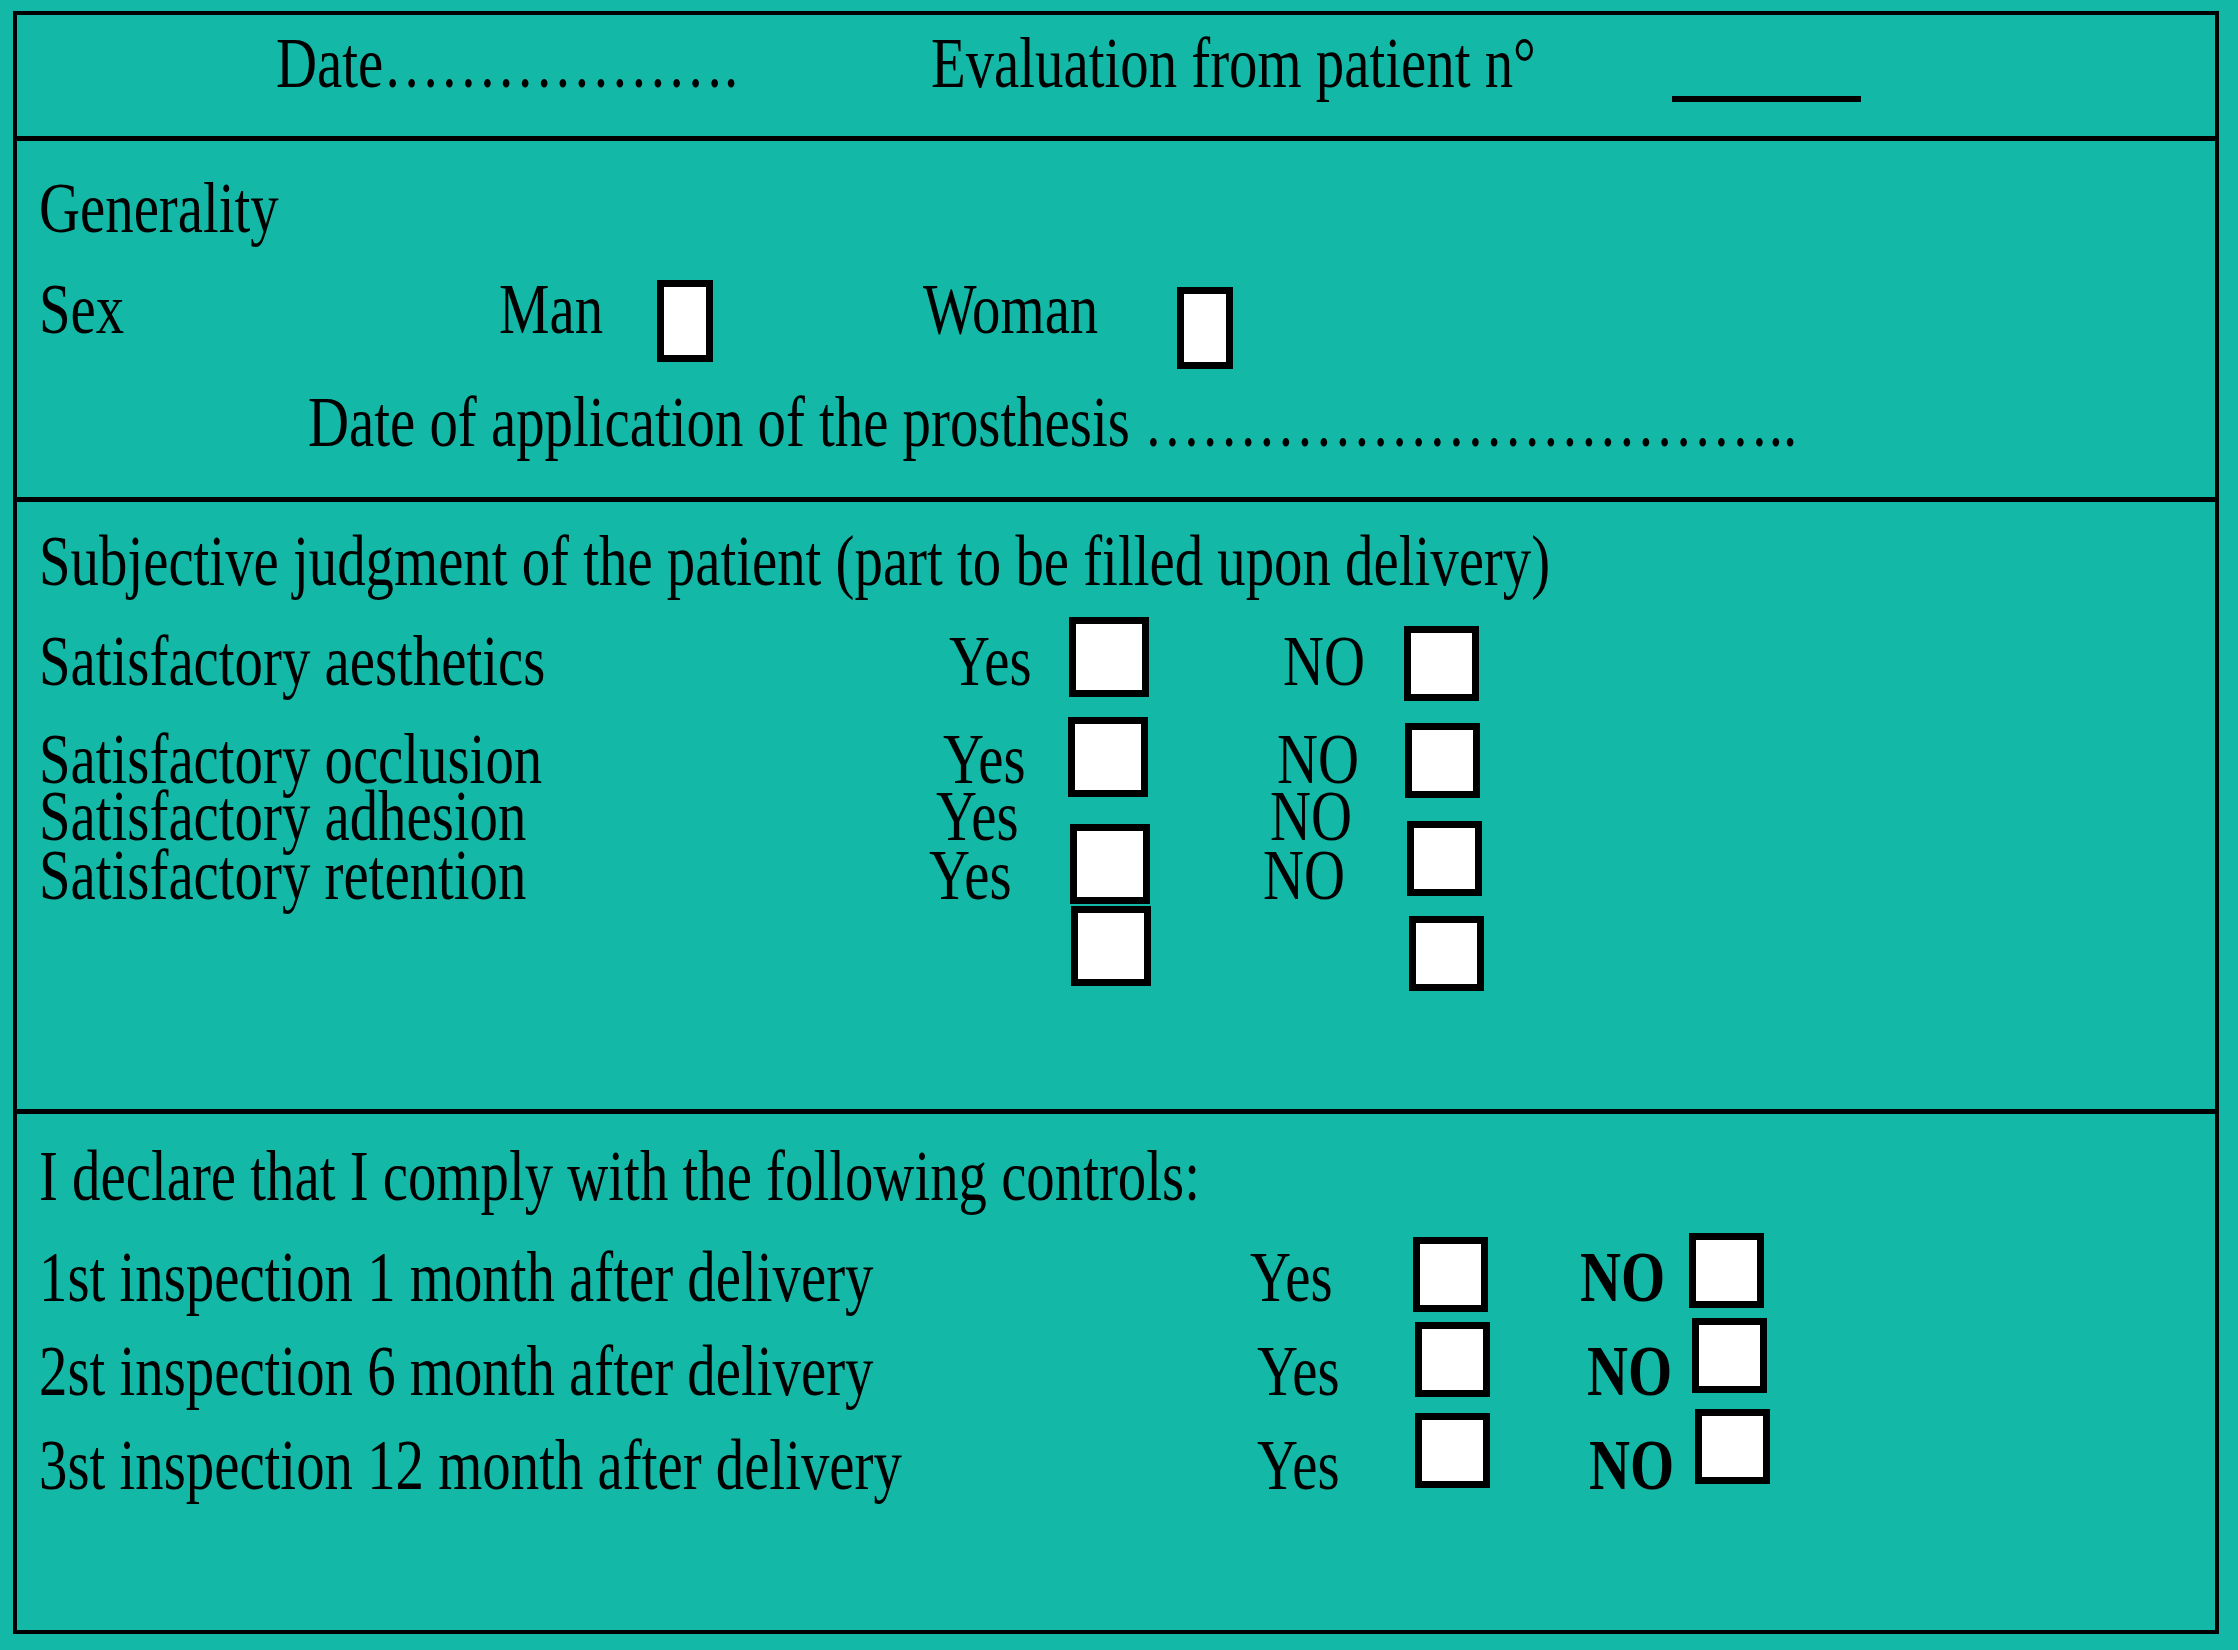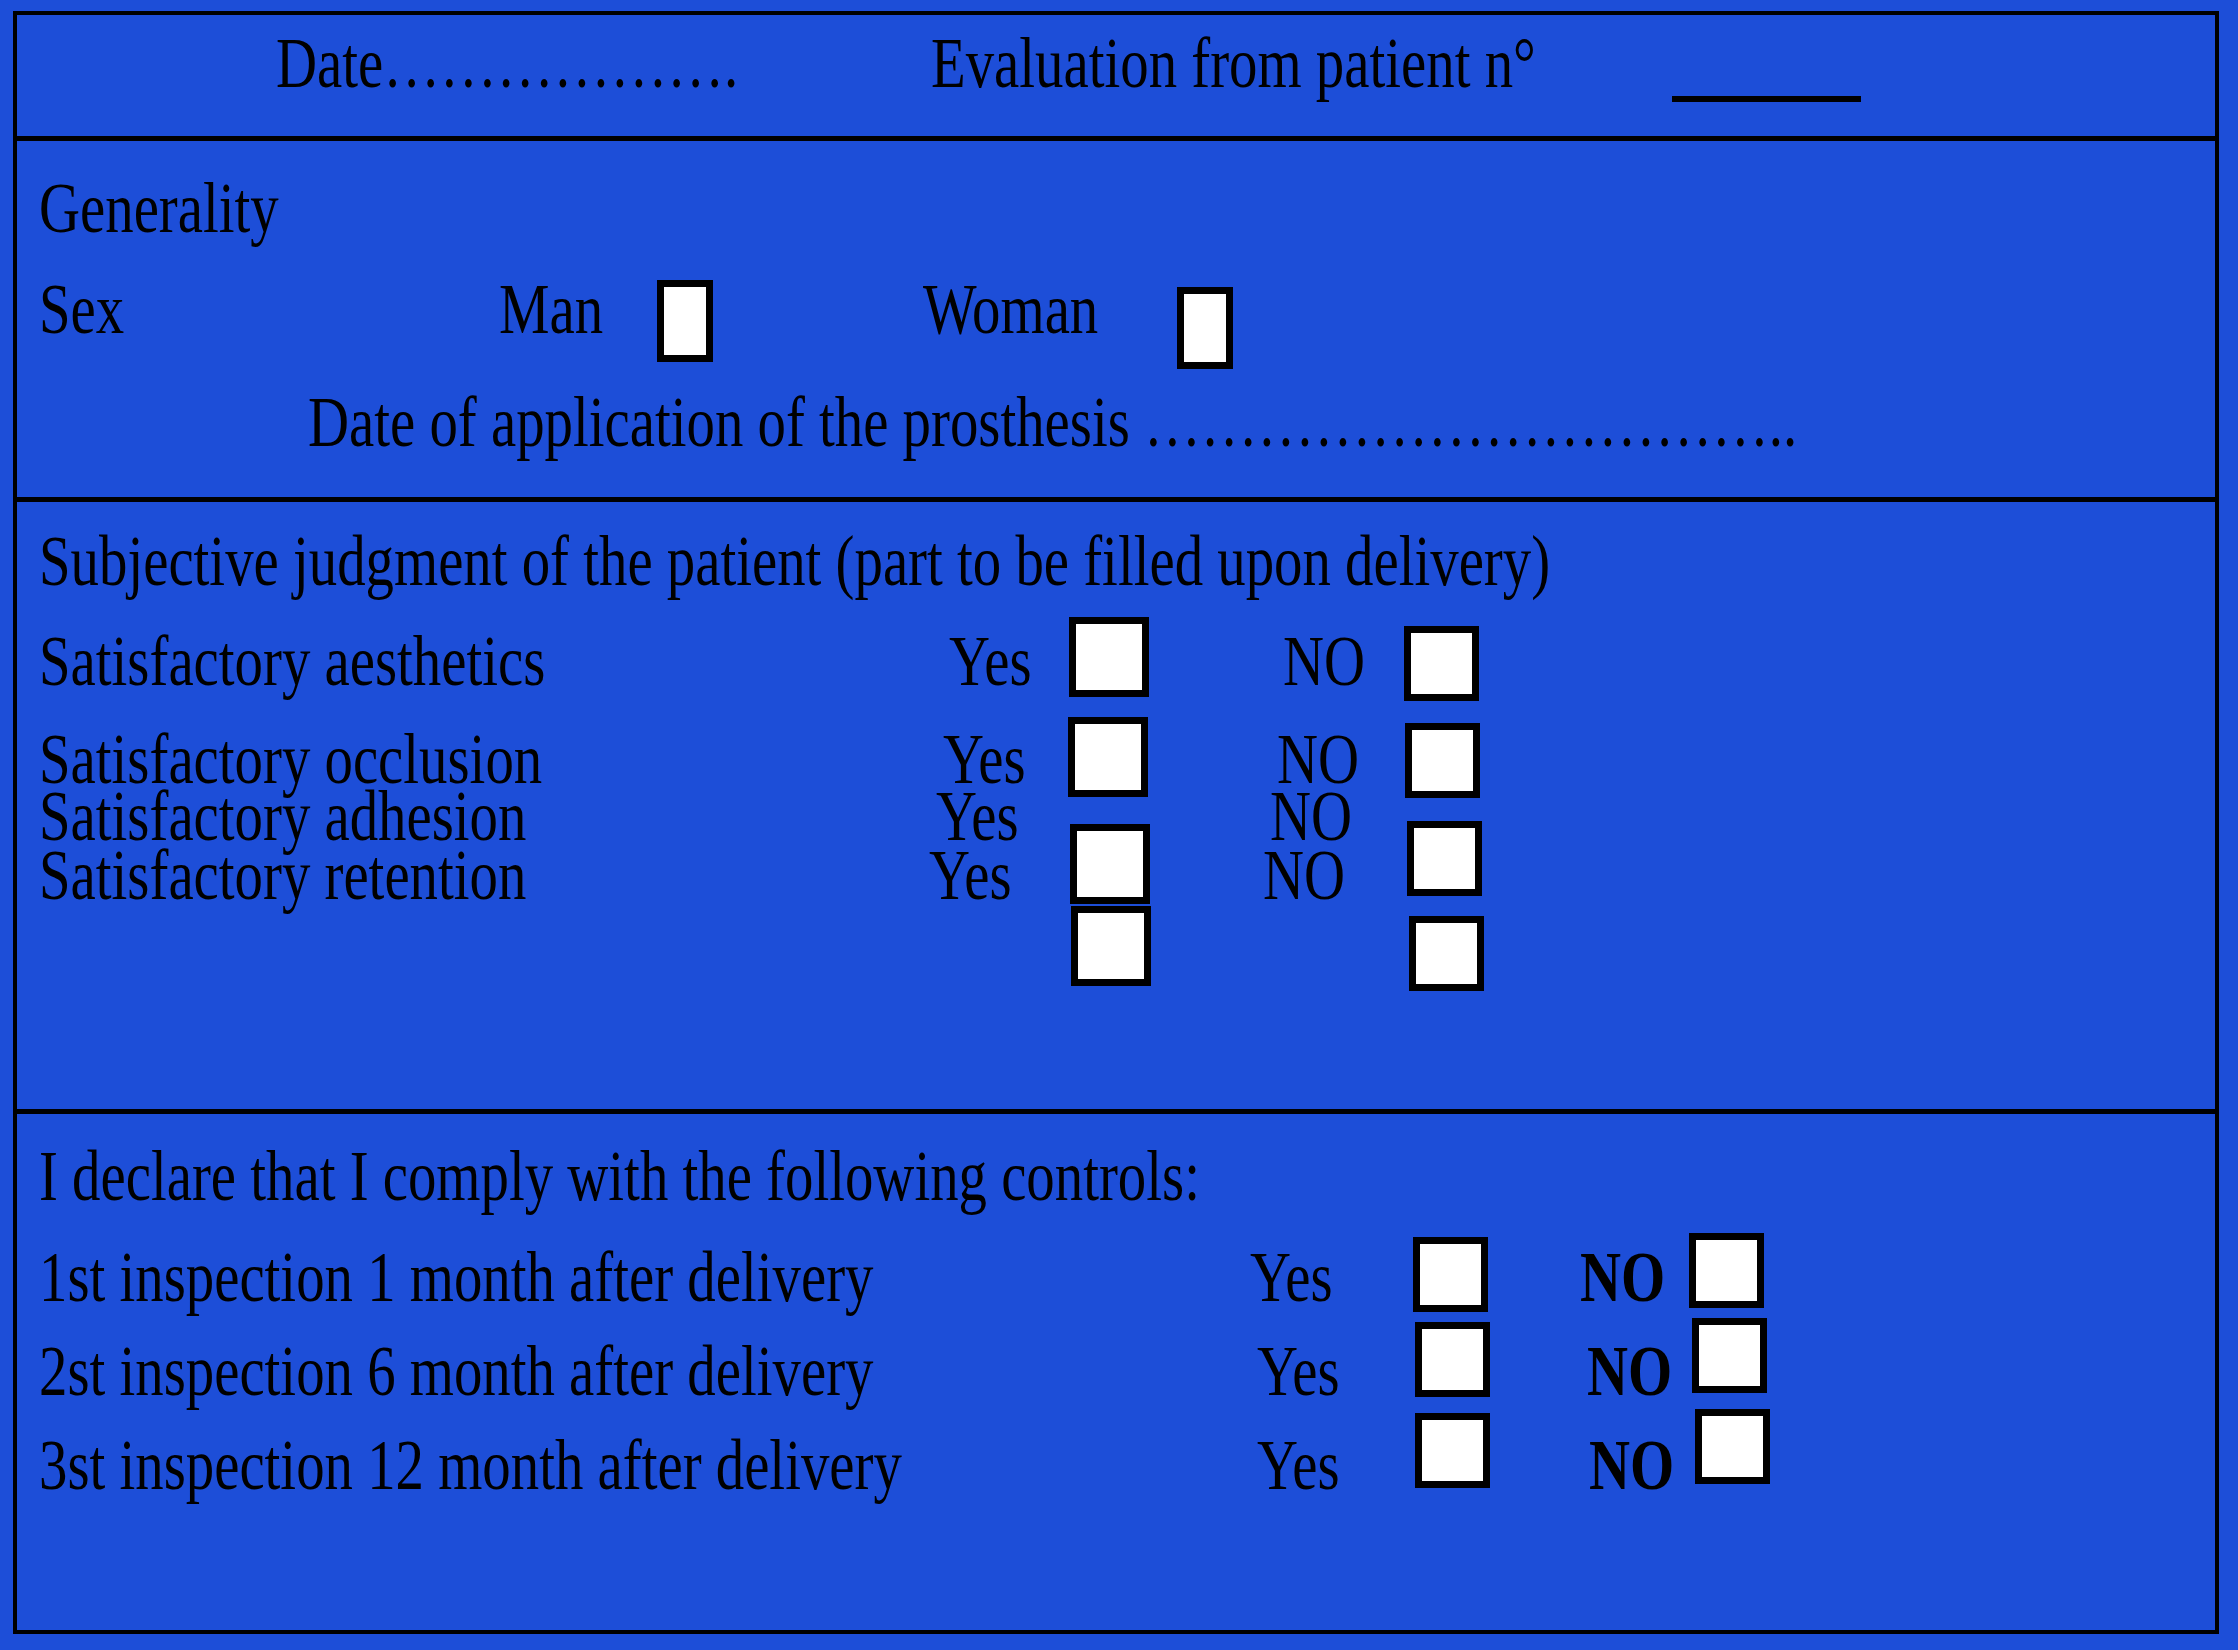--- a/index.html
+++ b/index.html
@@ -8,21 +8,21 @@
     background: #ffffff;
   }
   body {
     font-family: "Liberation Serif", "DejaVu Serif", serif;
     color: #000000;
   }
   #page {
     position: relative;
     width: 2239px;
     height: 1651px;
-    background: #1d4ed8;
+    background: #14b8a6;
     overflow: hidden;
   }
   
   .form-frame {
     position: absolute;
     left: 13px;
     top: 11.3px;
     width: 2206px;
     height: 1623px;
     border: 4.3px solid #000000;

